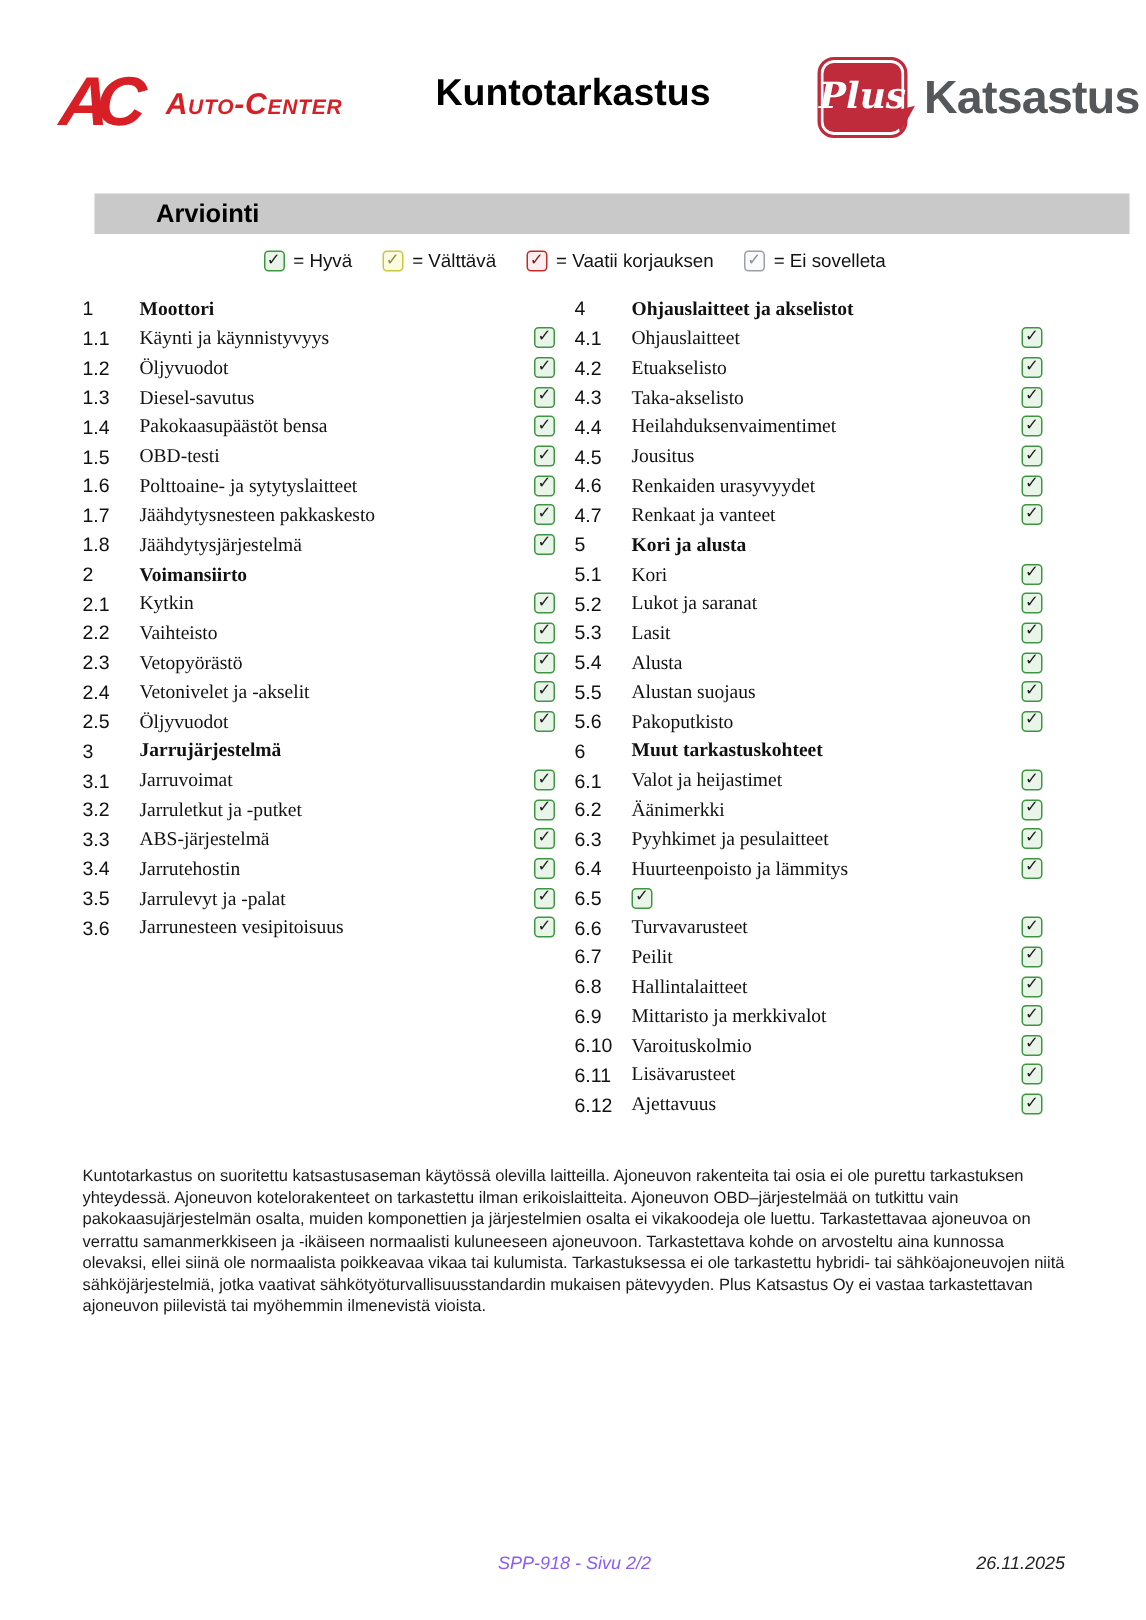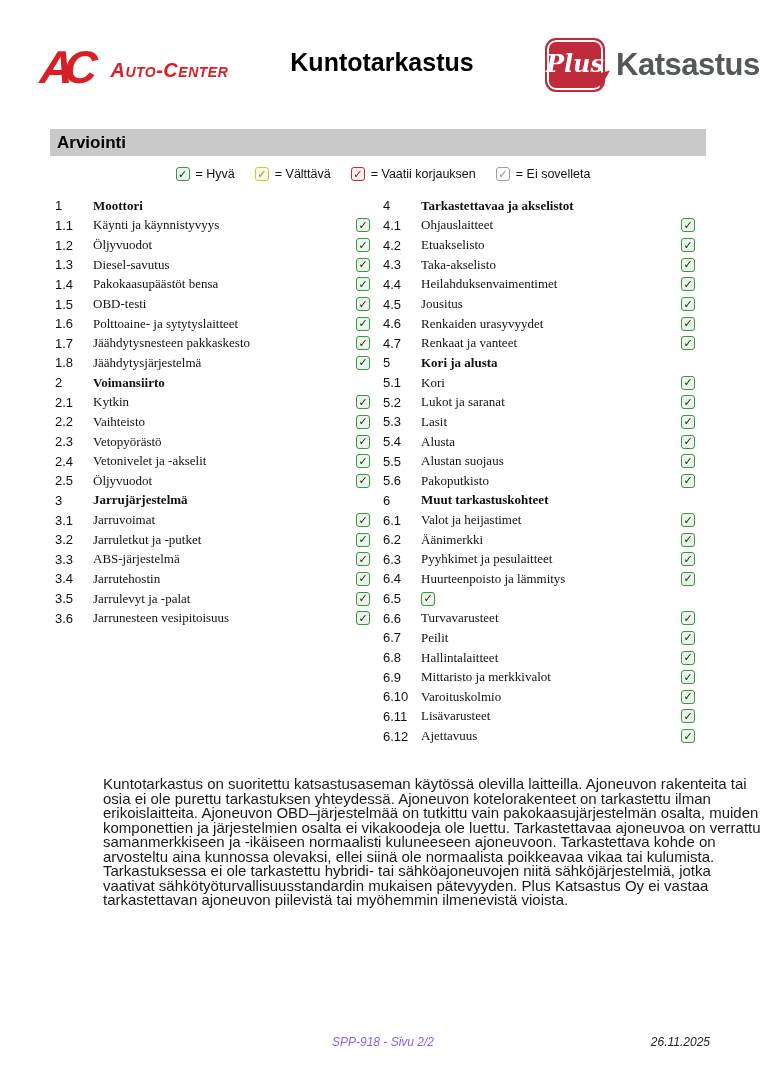--- a/index.html
+++ b/index.html
@@ -11,21 +11,21 @@
   .ac-mark{font-size:46px;font-weight:bold;font-style:italic;color:#d81f26;letter-spacing:-9px;line-height:1;padding-right:12px;transform:skewX(-4deg);}
   .ac-name{font-size:20px;font-weight:bold;font-style:italic;color:#d81f26;font-variant:small-caps;letter-spacing:.5px;margin-left:10px;margin-top:6px;}
   .title{position:absolute;left:0;right:0;top:48px;text-align:center;font-size:25px;font-weight:bold;margin:0;color:#000;}
   .logo-plus{position:absolute;left:545px;top:38px;display:flex;align-items:center;}
   .plus-badge{position:relative;width:56px;height:50px;background:#bf2b3b;border:2px solid #bf2b3b;border-radius:11px;box-shadow:inset 0 0 0 2px #fff;display:flex;align-items:center;justify-content:center;}
   .plus-badge .plus-txt{font-family:"DejaVu Serif","Liberation Serif",serif;font-style:italic;font-weight:bold;font-size:24px;color:#fff;line-height:1;padding-bottom:2px;}
   .plus-badge::after{content:"";position:absolute;right:-9px;bottom:3px;width:0;height:0;border-top:15px solid #bf2b3b;border-right:14px solid transparent;transform:rotate(-14deg);}
   .plus-name{font-size:31px;font-weight:bold;color:#55585b;margin-left:11px;letter-spacing:-0.5px;}
 
   
-  .arv-bar{position:absolute;left:50px;top:129px;width:656px;height:27px;background:#c9c9c9;display:flex;align-items:center;}
+  .arv-bar{position:absolute;left:63px;top:129px;width:656px;height:27px;background:#c9c9c9;display:flex;align-items:center;padding-left:34px;}
   .arv-bar span{font-size:17px;font-weight:bold;color:#000;padding-left:7px;}
 
   
   .legend{position:absolute;left:55px;top:167px;width:656px;display:flex;justify-content:center;align-items:center;gap:20px;font-size:12.5px;}
   .legend-item{display:flex;align-items:center;gap:6px;}
 
   
   .cb{box-sizing:border-box;width:14px;height:14px;border-radius:3px;display:inline-flex;align-items:center;justify-content:center;flex:0 0 auto;}
   .cb-mark{font-size:11px;font-weight:bold;line-height:1;transform:translateY(-0.5px);}
   .cb-good{border:1.5px solid #3f9642;background:#eaf5ea;}
@@ -39,21 +39,21 @@
 
   
   .checklist{position:absolute;left:55px;top:196px;display:grid;grid-template-columns:315px 312px;column-gap:13px;}
   .col{display:block;}
   .row{display:flex;align-items:center;height:19.65px;font-size:13px;}
   .row .num{width:38px;flex:0 0 38px;}
   .row .lab{flex:1 1 auto;font-family:Liberation Serif, serif;}
   .row.section .lab{font-weight:bold;}
 
   
-  .disclaimer{position:absolute;left:55px;top:777px;width:660px;font-size:15px;line-height:14.55px;color:#1a1a1a;text-align:left;margin-left:48px;}
+  .disclaimer{position:absolute;left:55px;top:777px;width:660px;font-size:11px;line-height:14.55px;color:#1a1a1a;text-align:left;}
 
   
   .footer-center{position:absolute;left:55px;top:1035px;width:656px;text-align:center;font-size:12px;font-style:italic;color:#8b5cf6;}
   .footer-right{position:absolute;right:54px;top:1035px;font-size:12px;font-style:italic;color:#222;}
 </style>
 </head>
 <body>
 
 <div class="page">
 
@@ -246,21 +246,21 @@
           <span class="num">3.6</span>
           <span class="lab">Jarrunesteen vesipitoisuus</span>
           <span class="cb cb-good">
             <span class="cb-mark">✓</span>
           </span>
         </div>
       </div>
     <div class="col" id="col-right">
         <div class="row section">
           <span class="num">4</span>
-          <span class="lab">Tarkastettavaa ja akselistot</span>
+          <span class="lab">Ohjauslaitteet ja akselistot</span>
         </div>
         <div class="row">
           <span class="num">4.1</span>
           <span class="lab">Ohjauslaitteet</span>
           <span class="cb cb-good">
             <span class="cb-mark">✓</span>
           </span>
         </div>
         <div class="row">
           <span class="num">4.2</span>

